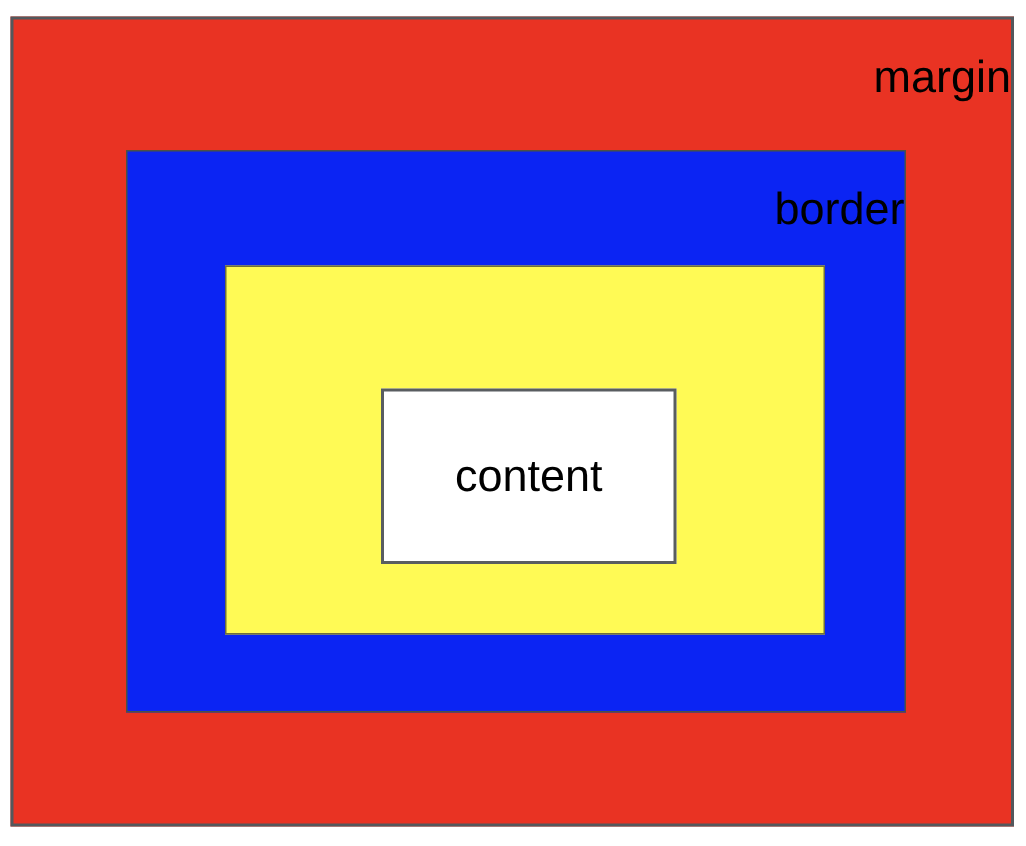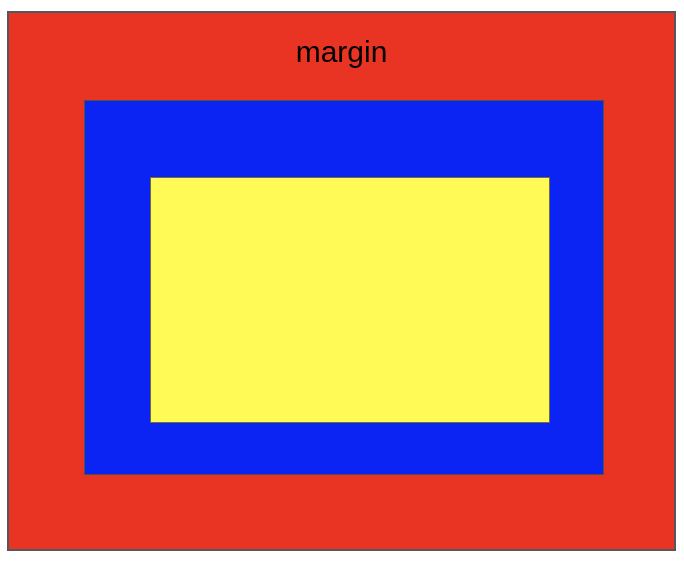--- a/index.html
+++ b/index.html
@@ -35,38 +35,42 @@
     width: 197px; height: 117px;
     border: 2px solid #595d60;
     display: flex;
     align-items: center;
     justify-content: center;
   }
   .box-label {
     display: block;
     width: 100%;
     margin-top: 22px;
-    text-align: center;
+    text-align: right;
     font-size: 30px;
     line-height: 34px;
     color: #000000;
     user-select: none;
   }
   .content-label {
     font-size: 30px;
     line-height: 34px;
     color: #000000;
     text-align: center;
     user-select: none;
   }
 </style>
 </head>
 <body>
 
 <div class="canvas">
   <div class="box margin-box" style="background-color: rgb(233, 51, 35);">
     <span class="box-label">margin</span>
     <div class="box border-box" style="background-color: rgb(11, 36, 243);">
+      <span class="box-label">border</span>
       <div class="box padding-box" style="background-color: rgb(255, 250, 85);">
+        <div class="box content-box" style="background-color: rgb(255, 255, 255);">
+          <span class="content-label">content</span>
+        </div>
       </div>
     </div>
   </div>
 </div>
 
 </body></html>

